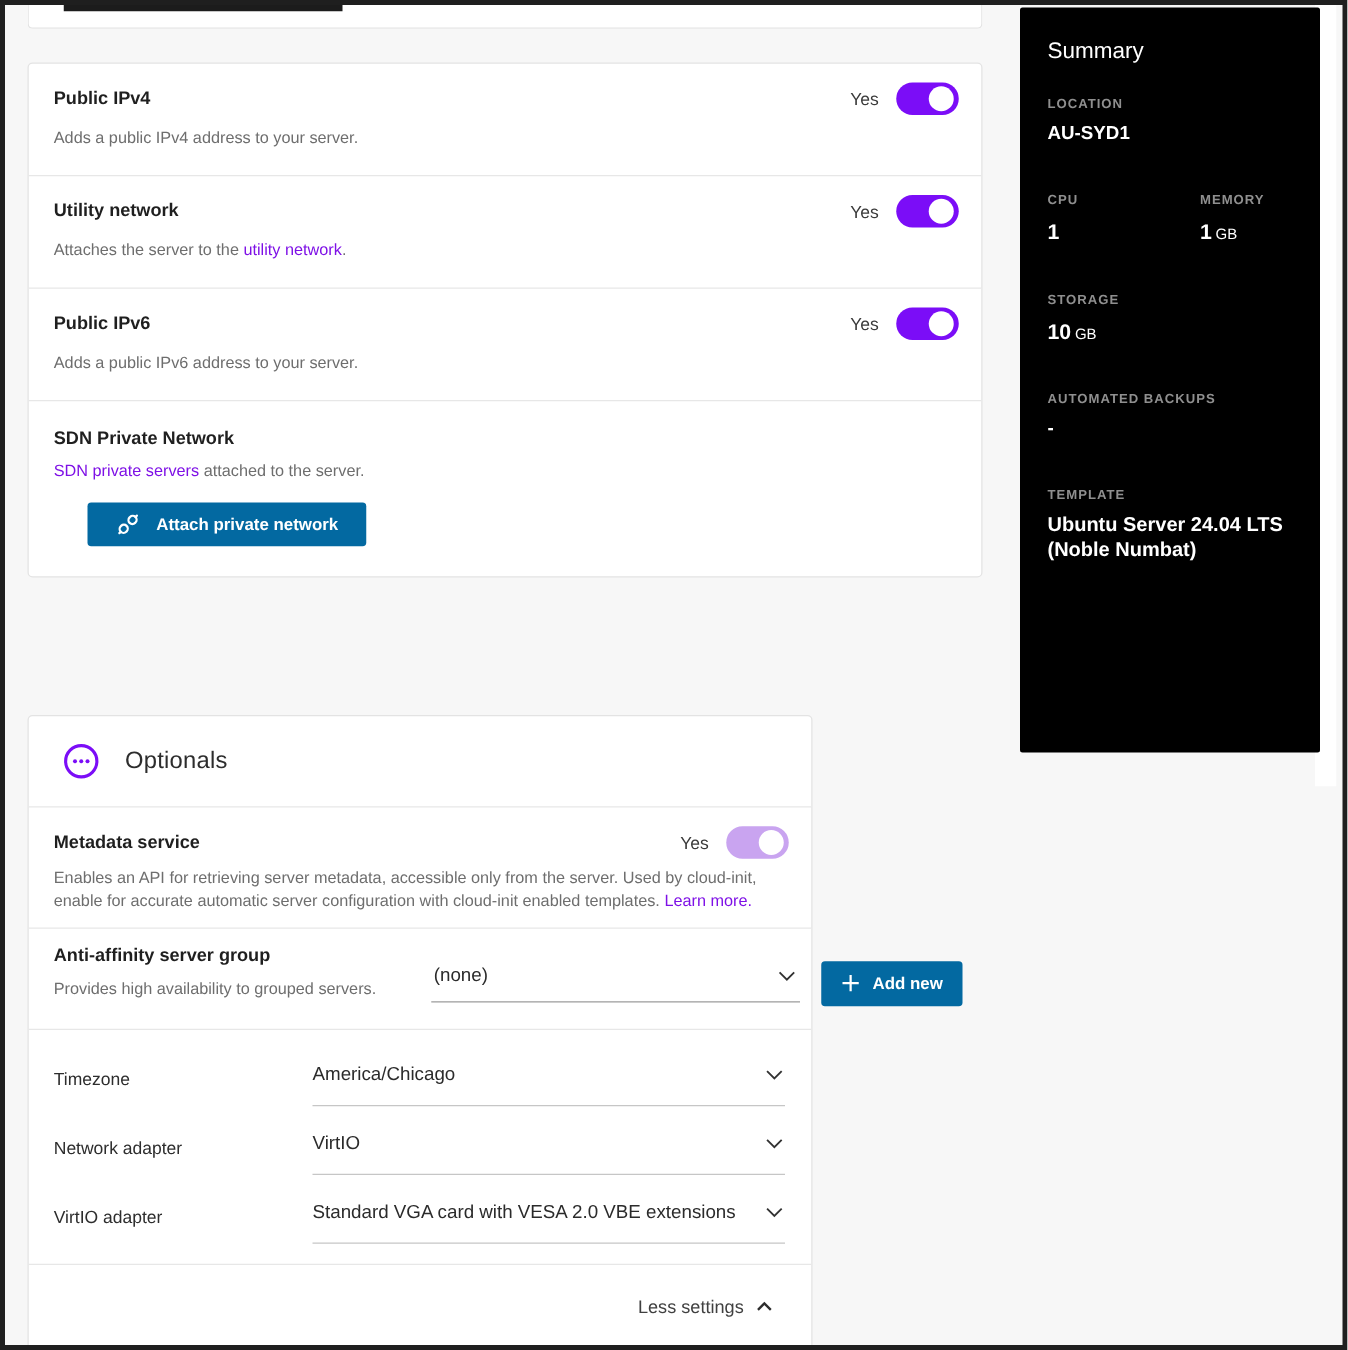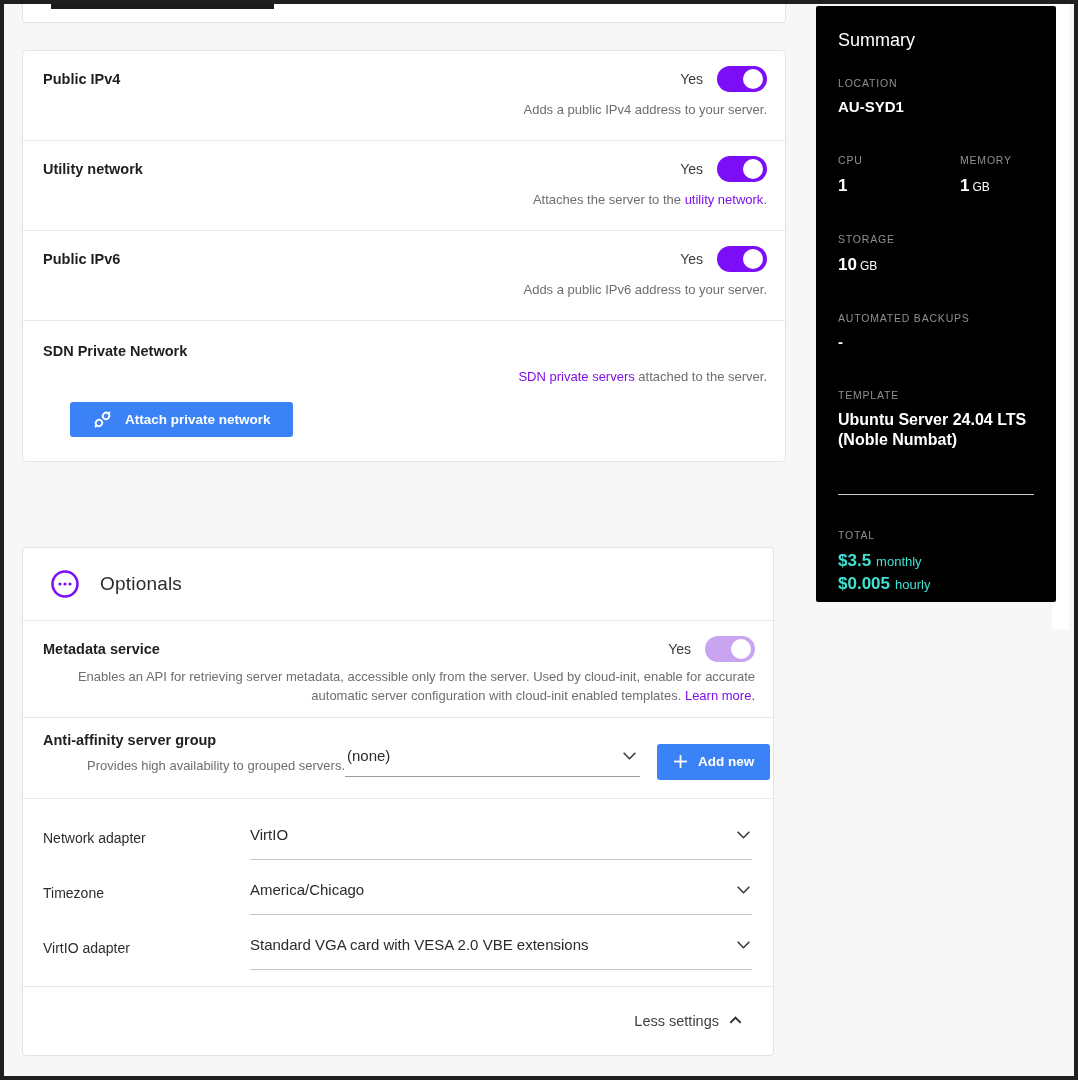--- a/index.html
+++ b/index.html
@@ -17,51 +17,51 @@
   .top-card {
     position:relative; height:19px; background:#fff;
     border:1px solid #e3e3e3; border-top:none; border-radius:0 0 4px 4px;
   }
   .top-card-bar { position:absolute; left:28px; top:0; width:223px; height:5px; background:#1c1c1c; }
 
   .card {
     background:#fff; border:1px solid #e3e3e3; border-radius:4px;
   }
   .card-network { position:absolute; left:0; top:46px; width:764px; }
-  .card-optionals { position:absolute; left:0; top:543px; width:752px; }
+  .card-optionals { position:absolute; left:0; top:568px; width:628px; }
 
   .card-header {
     display:flex; align-items:center; gap:19px;
     padding:20px 26px; border-bottom:1px solid #e7e7e7;
   }
   .card-title { font-size:19px; font-weight:400; color:#2d2d2d; letter-spacing:.2px; }
 
   .row { border-bottom:1px solid #e7e7e7; padding:15px 18px 20px 20px; }
   .row:last-child { border-bottom:none; }
   .row-head { display:flex; align-items:center; justify-content:space-between; }
   .row-label { font-size:14.5px; font-weight:700; color:#1f1f1f; }
-  .row-desc { margin-top:9px; font-size:13px; color:#6e6e6e; line-height:1.45;text-align:right; }
+  .row-desc { margin-top:9px; font-size:13px; color:#6e6e6e; line-height:1.45; }
   .row-control { display:flex; align-items:center; gap:14px; }
   .toggle-state { font-size:14px; color:#3a3a3a; }
 
   .toggle {
     display:inline-block; width:50px; height:26px; border-radius:13px;
     background:#7b0df7; position:relative; cursor:pointer; flex:none;
   }
   .toggle::after {
     content:''; position:absolute; top:3px; right:4px;
     width:20px; height:20px; border-radius:50%; background:#fff;
   }
   .toggle.disabled { background:#c9a4f0; }
 
   a.inline-link { color:#7e10e6; text-decoration:none; cursor:pointer; }
 
   .btn {
     display:inline-flex; align-items:center; gap:12px;
-    background:#3b82f6; color:#fff; border:none; border-radius:3px;
+    background:#0369a1; color:#fff; border:none; border-radius:3px;
     font-family:"Liberation Sans", sans-serif;
     font-size:13.5px; font-weight:700; cursor:pointer;
   }
   .btn-attach { margin:16px 0 4px 27px; padding:0 22px; height:35px; }
   .btn-add { height:36px; padding:0 16px; gap:10px; flex:none; }
 
   
   .aa-row { display:flex; padding:14px 18px 18px 20px; border-bottom:1px solid #e7e7e7; }
   .aa-left { width:302px; flex:none; }
   .aa-select {
@@ -88,21 +88,21 @@
 
   
   .scroll-strip { position:absolute; left:1048px; top:0; width:17px; height:625px; background:#fff; }
   .sidebar {
     position:absolute; left:812px; top:2px; width:240px; height:596px;
     background:#000; color:#fff; border-radius:2px;
     padding:24px 22px 0 22px; display:flex; flex-direction:column;
   }
   .summary-title { font-size:18px; font-weight:400; color:#fff; margin-bottom:26px; }
   .sum-group { margin-bottom:37px; }
-  .sum-label { font-size:10.5px; font-weight:400; letter-spacing:.8px; color:#8f8f8f; margin-bottom:9px; }
+  .sum-label { font-size:10.5px; font-weight:700; letter-spacing:.8px; color:#8f8f8f; margin-bottom:9px; }
   .sum-value { font-size:15px; font-weight:700; color:#fff; line-height:1.25; }
   .sum-value .num { font-size:17px; }
   .sum-unit { font-size:12px; font-weight:400; margin-left:3px; }
   .sum-cols { display:flex; }
   .sum-col1 { width:122px; flex:none; }
   .sum-total {
     border-top:1px solid #cfcfcf; margin-top:0; padding-top:34px;
   }
   .total-price-line { line-height:1.35; }
   .price-big { font-size:17px; font-weight:700; color:#3fe1d1; }
@@ -211,32 +211,32 @@
           <svg width="15" height="15" viewBox="0 0 15 15">
             <line x1="7.5" y1="1" x2="7.5" y2="14" stroke="#fff" stroke-width="1.8"></line>
             <line x1="1" y1="7.5" x2="14" y2="7.5" stroke="#fff" stroke-width="1.8"></line>
           </svg>
           <span>Add new</span>
         </button>
       </div>
 
       <div class="selects-block">
         <div class="select-row">
+          <span class="select-label">Timezone</span>
+          <div class="select-field">
+            <span class="select-value">America/Chicago</span>
+            <svg class="chev" width="17" height="17" viewBox="0 0 16 16">
+              <path d="M2.5 5.5 L8 11 L13.5 5.5" fill="none" stroke="#333" stroke-width="1.4"></path>
+            </svg>
+          </div>
+        </div>
+        <div class="select-row">
           <span class="select-label">Network adapter</span>
           <div class="select-field">
             <span class="select-value">VirtIO</span>
-            <svg class="chev" width="17" height="17" viewBox="0 0 16 16">
-              <path d="M2.5 5.5 L8 11 L13.5 5.5" fill="none" stroke="#333" stroke-width="1.4"></path>
-            </svg>
-          </div>
-        </div>
-        <div class="select-row">
-          <span class="select-label">Timezone</span>
-          <div class="select-field">
-            <span class="select-value">America/Chicago</span>
             <svg class="chev" width="17" height="17" viewBox="0 0 16 16">
               <path d="M2.5 5.5 L8 11 L13.5 5.5" fill="none" stroke="#333" stroke-width="1.4"></path>
             </svg>
           </div>
         </div>
         <div class="select-row">
           <span class="select-label">VirtIO adapter</span>
           <div class="select-field">
             <span class="select-value">Standard VGA card with VESA 2.0 VBE extensions</span>
             <svg class="chev" width="17" height="17" viewBox="0 0 16 16">
@@ -286,24 +286,15 @@
     <div class="sum-group">
       <div class="sum-label">AUTOMATED BACKUPS</div>
       <div class="sum-value">-</div>
     </div>
 
     <div class="sum-group" style="margin-bottom:16px;">
       <div class="sum-label">TEMPLATE</div>
       <div class="sum-value" style="font-size:16px; width:200px;">Ubuntu Server 24.04 LTS (Noble Numbat)</div>
     </div>
 
-    <div class="sum-total" style="margin-top:28px;">
-      <div class="sum-label">TOTAL</div>
-      <div class="total-price-line">
-        <span class="price-big">$3.5</span><span class="price-unit">monthly</span>
-      </div>
-      <div class="total-price-line">
-        <span class="price-big">$0.005</span><span class="price-unit">hourly</span>
-      </div>
-    </div>
   </aside>
 
 </div>
 
 </body></html>

